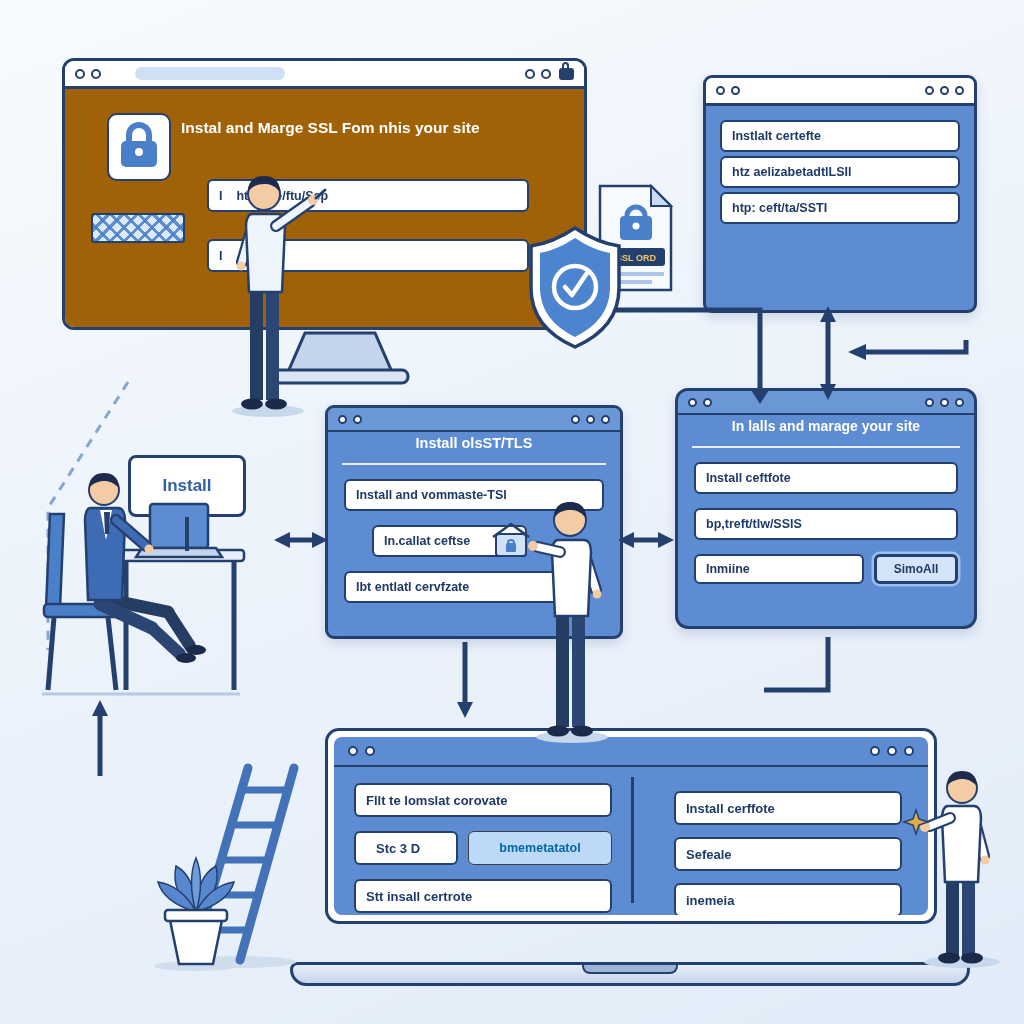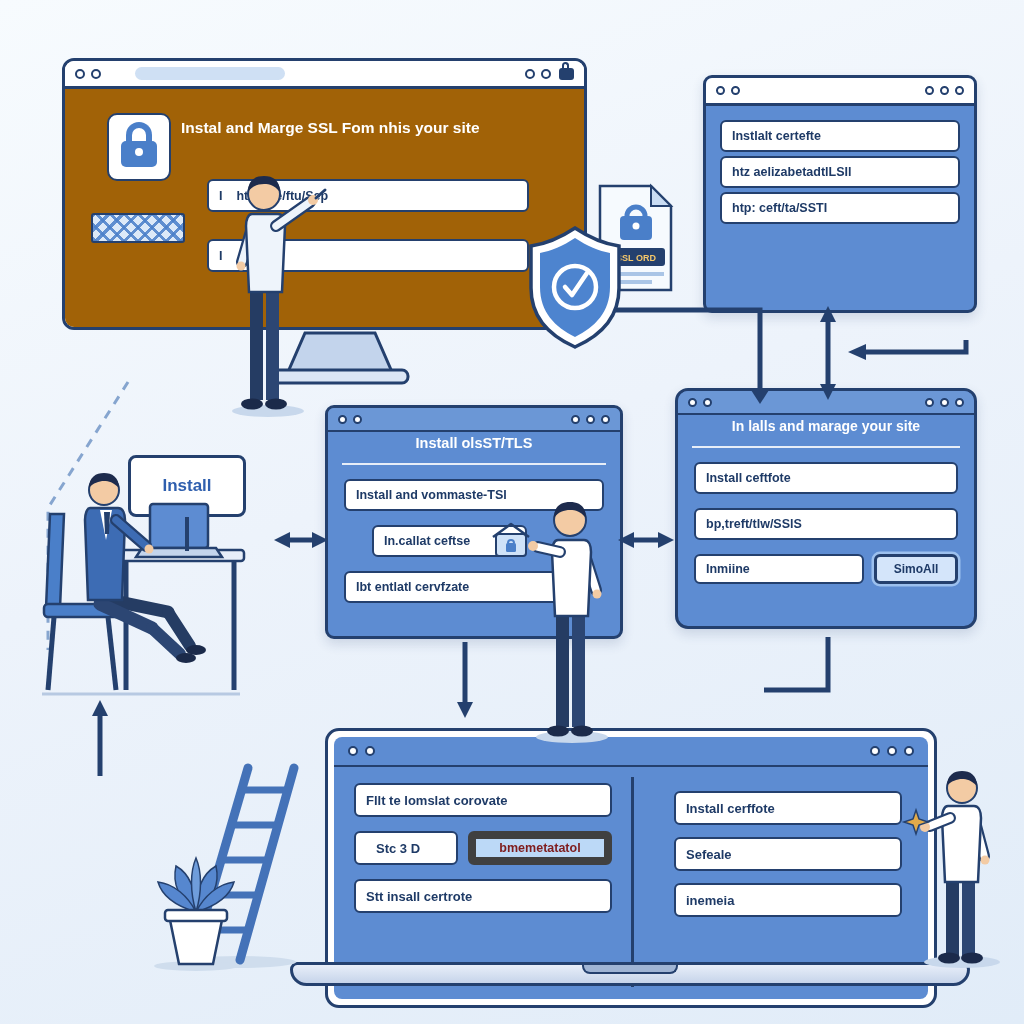--- a/index.html
+++ b/index.html
@@ -55,31 +55,31 @@
     background-color:#dce9f8;
     background-image:repeating-linear-gradient(45deg,rgba(74,127,201,.85) 0 3px,transparent 3px 10px),
                      repeating-linear-gradient(-45deg,rgba(74,127,201,.85) 0 3px,transparent 3px 10px);}
   .mtitle{position:absolute;left:116px;top:30px;width:360px;color:#fff;font-weight:bold;font-size:15.5px;}
   .minput{position:absolute;height:33px;width:322px;left:142px;}
   
   .sign{position:absolute;left:128px;top:455px;width:118px;height:62px;background:#fff;
     border:3px solid #24406e;border-radius:8px;display:flex;align-items:center;justify-content:center;
     color:#2f5fae;font-weight:bold;font-size:17px;z-index:2;box-sizing:border-box;}
   
-  .laptop{position:absolute;left:325px;top:728px;width:612px;height:280px;background:#fff;
+  .laptop{position:absolute;left:325px;top:728px;width:612px;height:196px;background:#fff;
     border:3.5px solid #24406e;border-radius:14px;padding:6px;z-index:2;box-sizing:border-box;}
   .lt-inner{position:relative;width:100%;height:100%;background:#5d8cd2;border-radius:8px;overflow:hidden;}
   .lt-chrome{position:absolute;top:0;left:0;right:0;height:30px;display:flex;align-items:center;
     gap:7px;padding:0 14px;border-bottom:2.5px solid #24406e;box-sizing:border-box;}
   .lt-divider{position:absolute;left:50%;top:40px;bottom:12px;width:2.5px;background:#24406e;}
   .col-l{position:absolute;left:20px;top:46px;width:258px;display:flex;flex-direction:column;gap:14px;}
   .col-r{position:absolute;right:26px;top:54px;width:228px;display:flex;flex-direction:column;gap:12px;}
   .col-l .field,.col-r .field{height:34px;font-size:13px;}
   .rowflex{display:flex;gap:10px;}
-  .chip{background:#bcd9f7;border:8px solid #404040;border-radius:6px;color:#7f1d1d;font-weight:bold;
+  .chip{background:#bcd9f7;border:1px solid #404040;border-radius:6px;color:#0369a1;font-weight:bold;
     font-size:12.5px;display:flex;align-items:center;justify-content:center;flex:1;box-sizing:border-box;}
   .laptop-base{position:absolute;left:290px;top:962px;width:680px;height:24px;z-index:2;
     background:linear-gradient(#e8eef9,#c6d4ea);border:3px solid #24406e;
     border-radius:8px 8px 18px 18px;box-sizing:border-box;}
   .notch{width:96px;height:9px;background:#9fb4d4;border:2px solid #24406e;border-top:none;
     border-radius:0 0 8px 8px;margin:0 auto;box-sizing:border-box;}
   .tr-body{padding:14px;gap:4px;display:flex;flex-direction:column;}
   .tr-body .field{height:32px;}
   .c-rows{display:flex;flex-direction:column;gap:14px;margin:14px 16px 0;}
   .c-rows .field{height:32px;}

